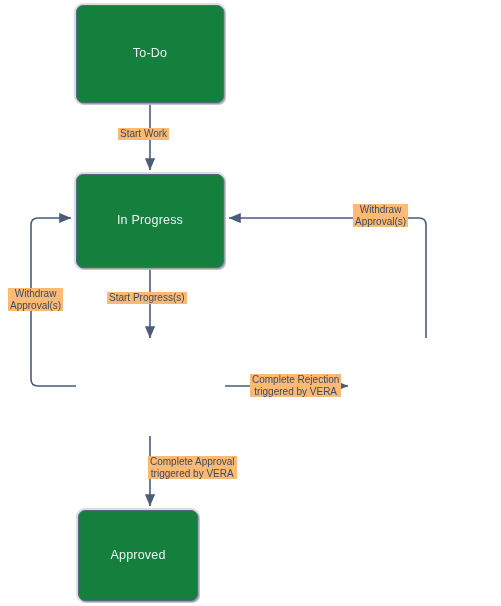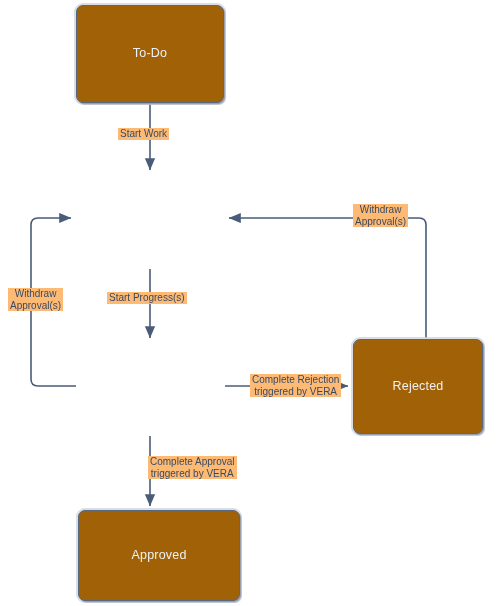--- a/index.html
+++ b/index.html
@@ -22,21 +22,21 @@
   }
   #svg-layer {
     position: absolute;
     left: 0; top: 0;
     width: 501px;
     height: 606px;
   }
   .node {
     position: absolute;
     box-sizing: border-box;
-    background: #a16207;
+    background: #15803d;
     border: 1px solid #56677e;
     border-radius: 7px;
     box-shadow: 1px 1px 0 0 rgba(120,130,145,0.55),
                 2px 2px 0 0 rgba(160,168,180,0.45),
                 0 0 0 2px rgba(205,210,217,0.75);
     display: flex;
     align-items: center;
     justify-content: center;
   }
   .node-label {
@@ -80,27 +80,27 @@
 
     <path d="M426,338 L426,225 Q426,218 419,218 L229,218" fill="none" stroke="#4a5c78" stroke-width="1.6" marker-end="url(#arrowhead)"></path>
 
     <path d="M150,436 L150,506" fill="none" stroke="#4a5c78" stroke-width="1.6" marker-end="url(#arrowhead)"></path>
   </svg>
 
   <div class="node" id="node-0" style="left: 76px; top: 5px; width: 148px; height: 98px;">
     <span class="node-label">To-Do</span>
   </div>
 
+  <div class="node" id="node-1" style="left: 76px; top: 174px; width: 148px; height: 94px;">
+    <span class="node-label">In Progress</span>
+  </div>
 
 
-  <div class="node" id="node-3" style="left: 353px; top: 339px; width: 130px; height: 95px;">
-    <span class="node-label">Rejected</span>
-  </div>
 
-  <div class="node" id="node-4" style="left: 78px; top: 510px; width: 162px; height: 91px;">
+  <div class="node" id="node-4" style="left: 78px; top: 510px; width: 120px; height: 91px;">
     <span class="node-label">Approved</span>
   </div>
 
   <div class="edge-label" id="elbl-0" style="left: 118px; top: 128px;">Start Work</div>
   <div class="edge-label" id="elbl-1" style="left: 107px; top: 292px;">Start Progress(s)</div>
   <div class="edge-label" id="elbl-2" style="left: 8px; top: 288px;">Withdraw
 Approval(s)</div>
   <div class="edge-label" id="elbl-3" style="left: 238px; top: 374px; margin-left: 12px;">Complete Rejection
 triggered by VERA</div>
   <div class="edge-label" id="elbl-4" style="left: 353px; top: 204px;">Withdraw

